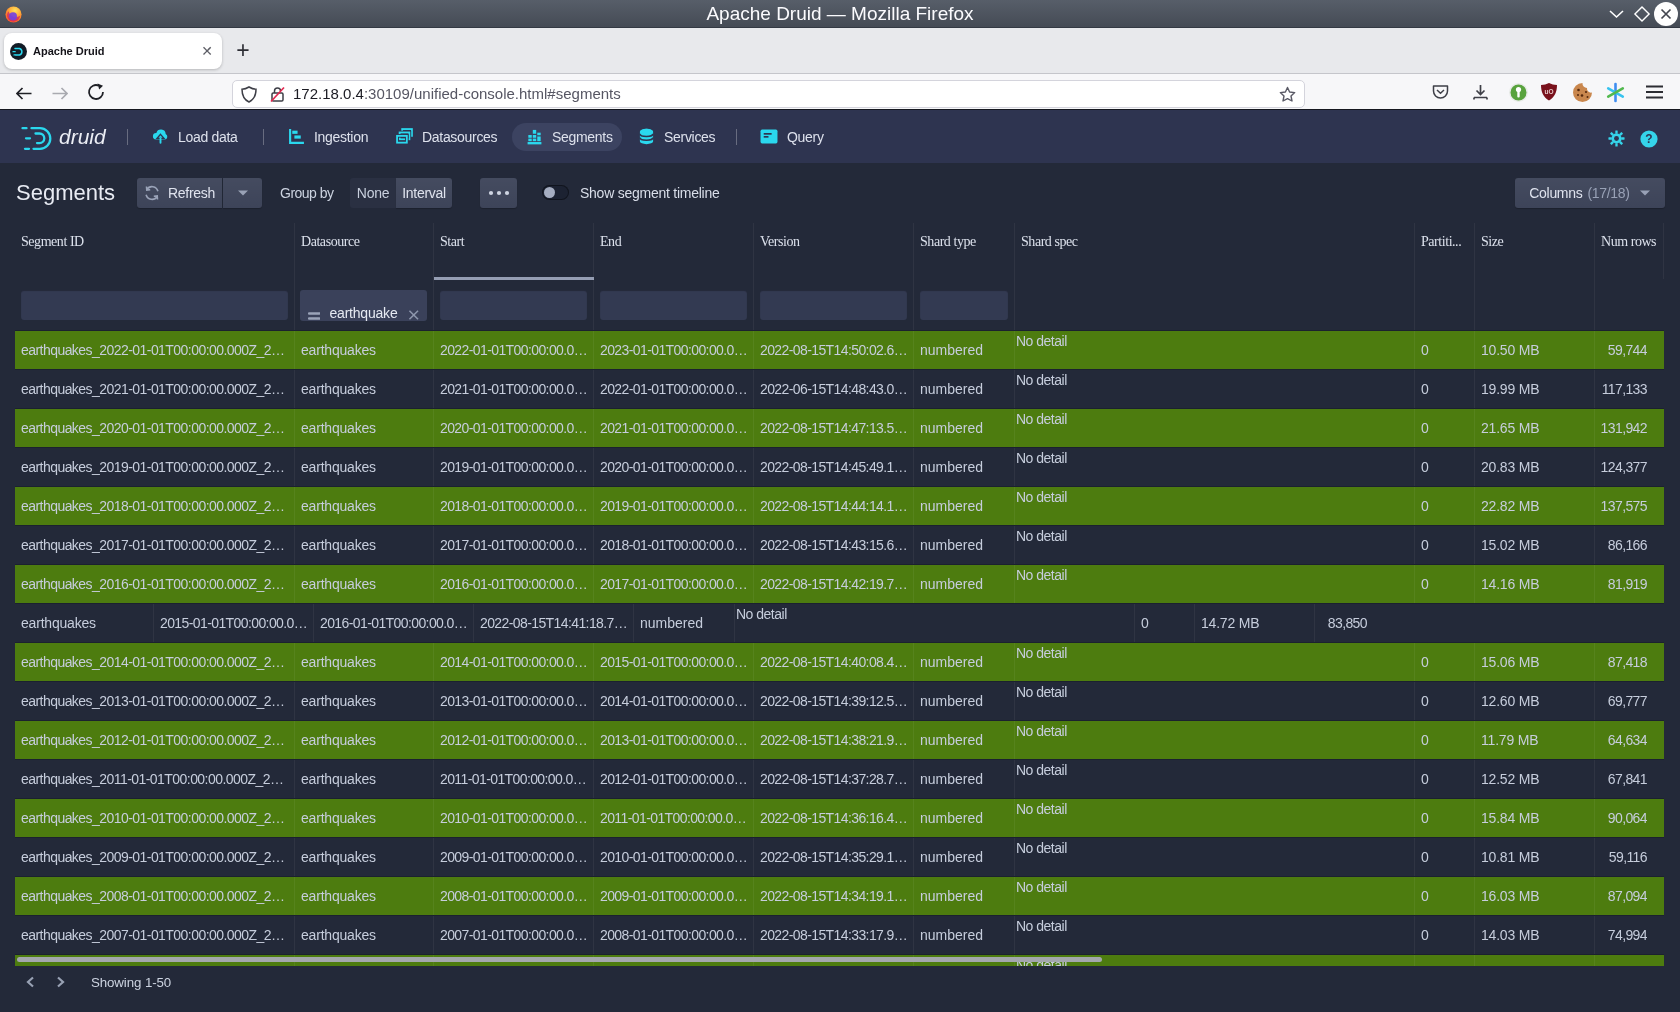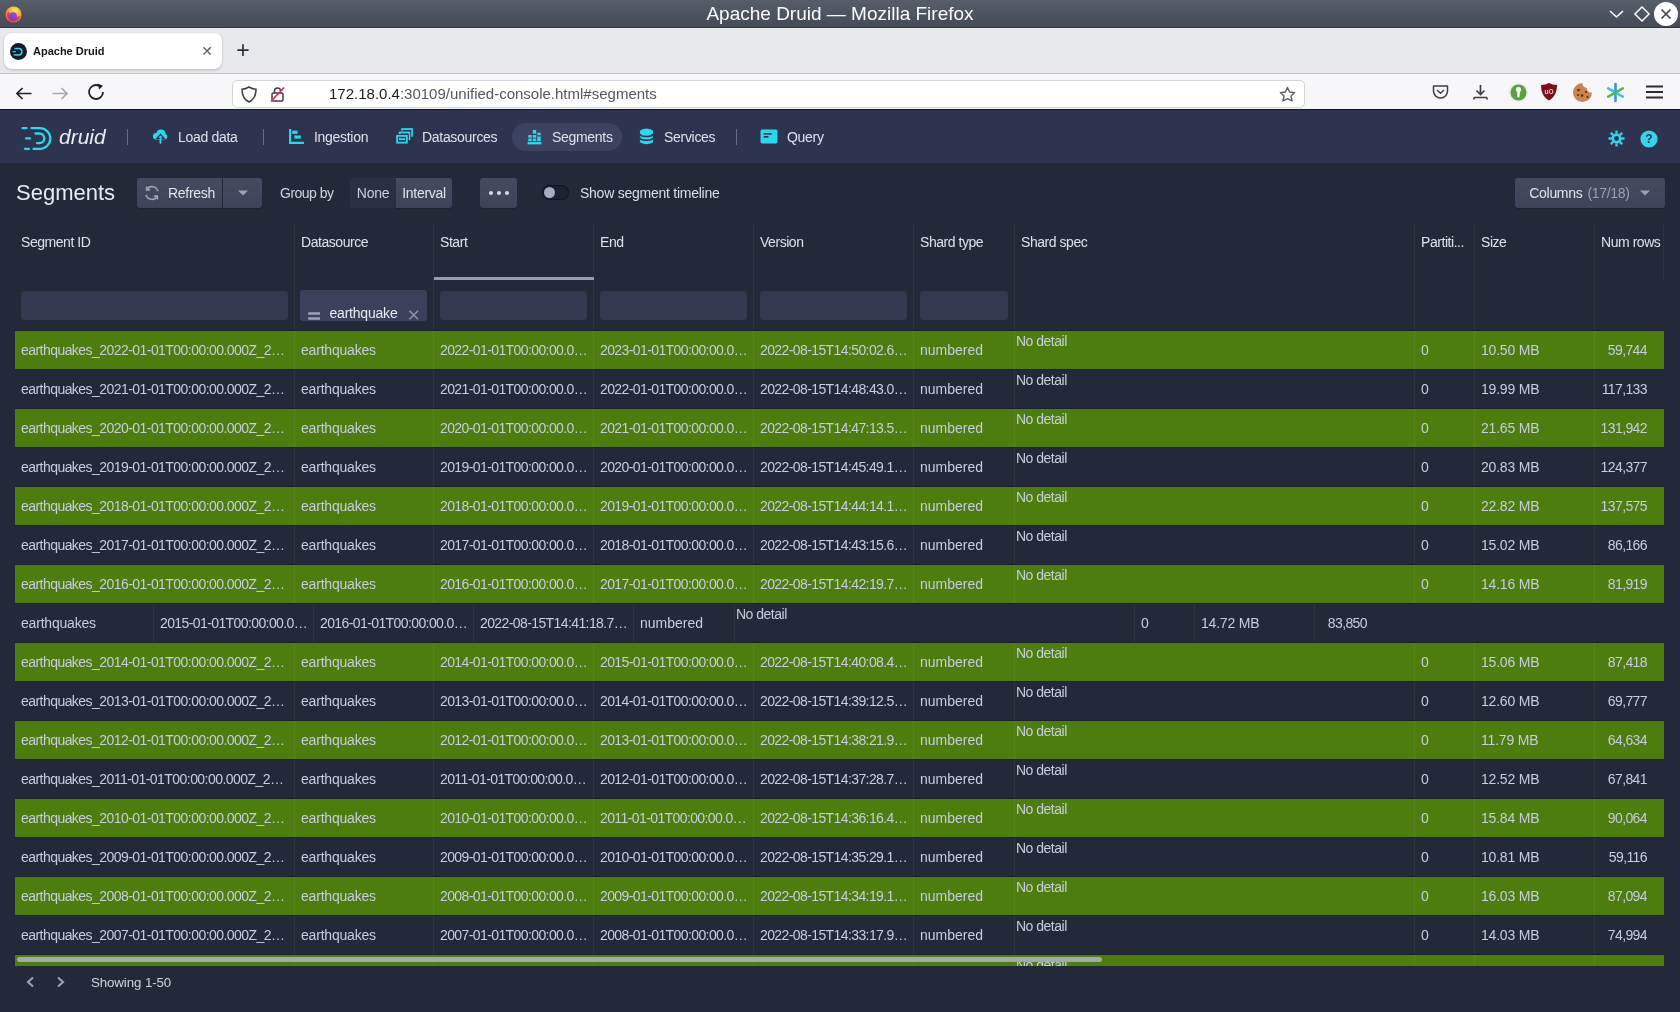--- a/index.html
+++ b/index.html
@@ -11,21 +11,21 @@
 
 #tabbar{position:absolute;left:0;top:28px;width:1680px;height:45px;background:#e8e9ec;}
 #tab{position:absolute;left:4px;top:4.5px;width:218px;height:36px;background:#fff;border-radius:8px;box-shadow:0 1px 3px rgba(0,0,0,.22);}
 #tab .favicon{position:absolute;left:6px;top:10px;}
 #tab .tlabel{position:absolute;left:29px;top:0;height:36px;line-height:36px;font-size:11px;color:#15141a;font-weight:600;}
 #tab .tclose{position:absolute;right:7px;top:10px;width:16px;height:16px;color:#5d5e66;font-size:14px;line-height:16px;text-align:center;}
 #newtab{position:absolute;left:231px;top:11px;width:24px;height:24px;color:#2c2d33;font-size:23px;line-height:23px;text-align:center;font-weight:300;}
 
 #toolbar{position:absolute;left:0;top:73px;width:1680px;height:37px;background:#f7f7f9;border-top:1px solid #c5c6cb;border-bottom:1px solid #15171f;}
 #urlbar{position:absolute;left:232px;top:6px;width:1073px;height:28px;background:#fff;border:1px solid #d4d4dc;border-radius:5px;}
-#urltext{position:absolute;left:60px;top:0;height:26px;line-height:26px;font-size:15px;color:#565663;margin-left:36px;}
+#urltext{position:absolute;left:60px;top:0;height:26px;line-height:26px;font-size:15px;color:#565663;}
 #urltext b{color:#1c1c24;font-weight:400;}
 
 #navbar{position:absolute;left:0;top:110px;width:1680px;height:53px;background:#2e3450;}
 .nsep{position:absolute;top:19px;width:1px;height:16px;background:rgba(255,255,255,.28);}
 .nitem{position:absolute;top:0;height:53px;display:flex;align-items:center;color:#dde1ec;font-size:14px;letter-spacing:-0.3px;}
 .nitem svg{margin-right:9px;}
 #segpill{position:absolute;left:512px;top:13px;width:110px;height:28px;background:#3c4361;border-radius:14px;}
 #druidword{position:absolute;left:59px;top:14.5px;font-size:21px;font-style:italic;color:#eceef5;font-weight:400;letter-spacing:0px;}
 
 #pagehead{position:absolute;left:0;top:163px;width:1680px;height:59px;}
@@ -49,21 +49,21 @@
 .tr.odd{background:#4d7c0f;}
 .tr.even{background:#232939;}
 .td{display:inline-block;vertical-align:top;height:38px;border-right:1px solid rgba(255,255,255,.055);padding:0 5px 0 6px;font-size:14px;color:#c6cddc;overflow:hidden;}
 .td .tt{display:block;line-height:38px;overflow:hidden;text-overflow:ellipsis;white-space:nowrap;}
 .td.top span{display:block;margin-top:2px;margin-left:-5px;line-height:17px;}
 .c0{width:280px;letter-spacing:-0.55px;}.c1{width:139px;letter-spacing:-0.2px;}.c2{width:160px;letter-spacing:-0.6px;}.c3{width:160px;letter-spacing:-0.6px;}.c4{width:160px;letter-spacing:-0.6px;}.c5{width:101px;letter-spacing:0;}.c6{width:400px;letter-spacing:-0.5px;}.c7{width:60px;}.c8{width:120px;letter-spacing:-0.2px;}.c9{width:69px;text-align:right;padding:0 17px 0 0;border-right:none;letter-spacing:-0.6px;}
 .th.c0,.th.c2,.th.c3,.th.c4{letter-spacing:-0.45px;}
 .partial{height:12px;border-bottom:none;}
 .partial .td{height:12px;}
 
-#thead{position:relative;height:56px;}
+#thead{position:relative;height:56px;font-family:Liberation Serif, serif;}
 .th{display:inline-block;vertical-align:top;height:56px;border-right:1px solid rgba(255,255,255,.055);padding:11px 6px 0 6px;font-size:14px;letter-spacing:-0.45px;color:#dce1ec;overflow:hidden;white-space:nowrap;}
 #sortline{position:absolute;left:419px;top:54px;width:160px;height:3px;background:#959db3;}
 
 #tfilter{position:relative;height:52px;border-bottom:1px solid #1b212f;font-size:0;white-space:nowrap;}
 .tf{display:inline-block;vertical-align:top;height:51px;border-right:1px solid rgba(255,255,255,.055);padding:11px 6px 0 6px;font-size:0;}
 .tfin{height:30px;background:#333a52;border-radius:3px;box-shadow:inset 0 1px 1px rgba(0,0,0,.3);}
 .tag{display:flex;align-items:flex-end;height:31px;background:#3a415a;border-radius:3px;padding:0 8px;font-size:14px;color:#e6eaf2;}
 
 #hscroll{position:absolute;left:17px;top:957px;width:1085px;height:5px;border-radius:3px;background:#a4a7ad;}
 #footer{position:absolute;left:0;top:966px;width:1680px;height:46px;}
@@ -342,21 +342,21 @@
 <div class="td c6 top"><span>No detail</span></div>
 <div class="td c7"><span class="tt">0</span></div>
 <div class="td c8"><span class="tt">10.50 MB</span></div>
 <div class="td c9"><span class="tt">59,744</span></div>
 </div>
 <div class="tr even">
 <div class="td c0"><span class="tt">earthquakes_2021-01-01T00:00:00.000Z_2…</span></div>
 <div class="td c1"><span class="tt">earthquakes</span></div>
 <div class="td c2"><span class="tt">2021-01-01T00:00:00.0…</span></div>
 <div class="td c3"><span class="tt">2022-01-01T00:00:00.0…</span></div>
-<div class="td c4"><span class="tt">2022-08-15T14:48:43.0…</span></div>
+<div class="td c4"><span class="tt">2022-06-15T14:48:43.0…</span></div>
 <div class="td c5"><span class="tt">numbered</span></div>
 <div class="td c6 top"><span>No detail</span></div>
 <div class="td c7"><span class="tt">0</span></div>
 <div class="td c8"><span class="tt">19.99 MB</span></div>
 <div class="td c9"><span class="tt">117,133</span></div>
 </div>
 <div class="tr odd">
 <div class="td c0"><span class="tt">earthquakes_2020-01-01T00:00:00.000Z_2…</span></div>
 <div class="td c1"><span class="tt">earthquakes</span></div>
 <div class="td c2"><span class="tt">2020-01-01T00:00:00.0…</span></div>

